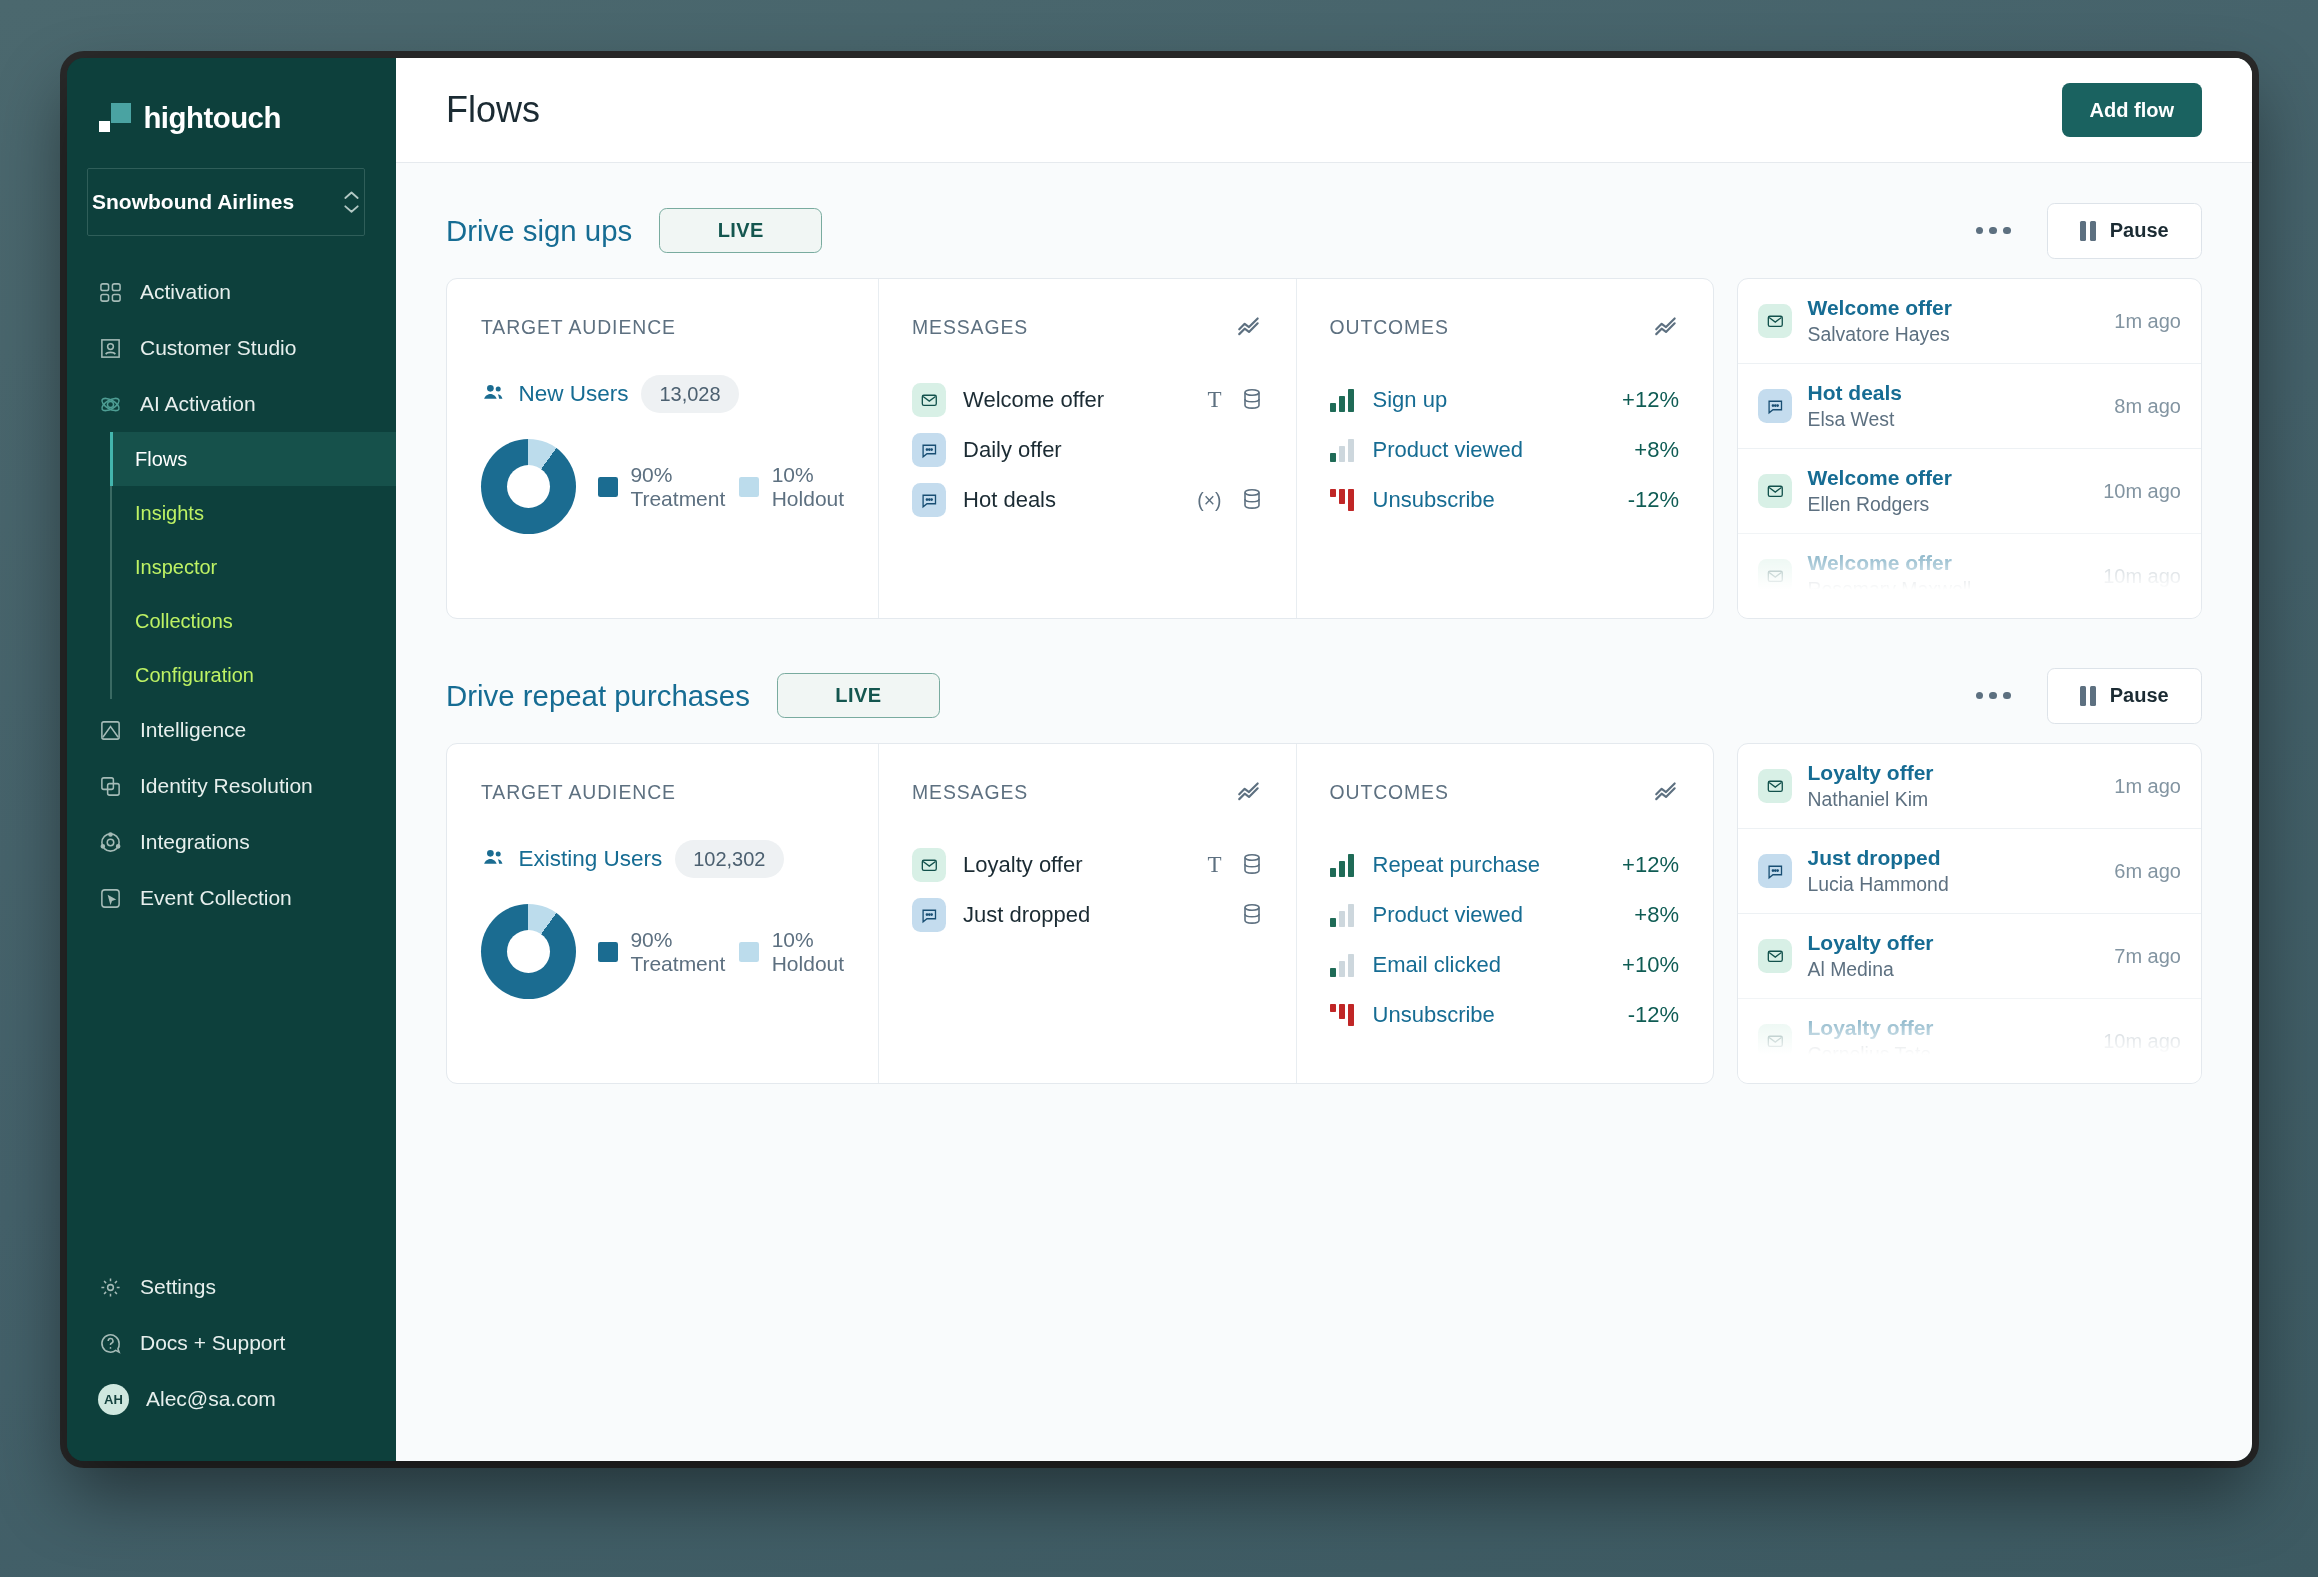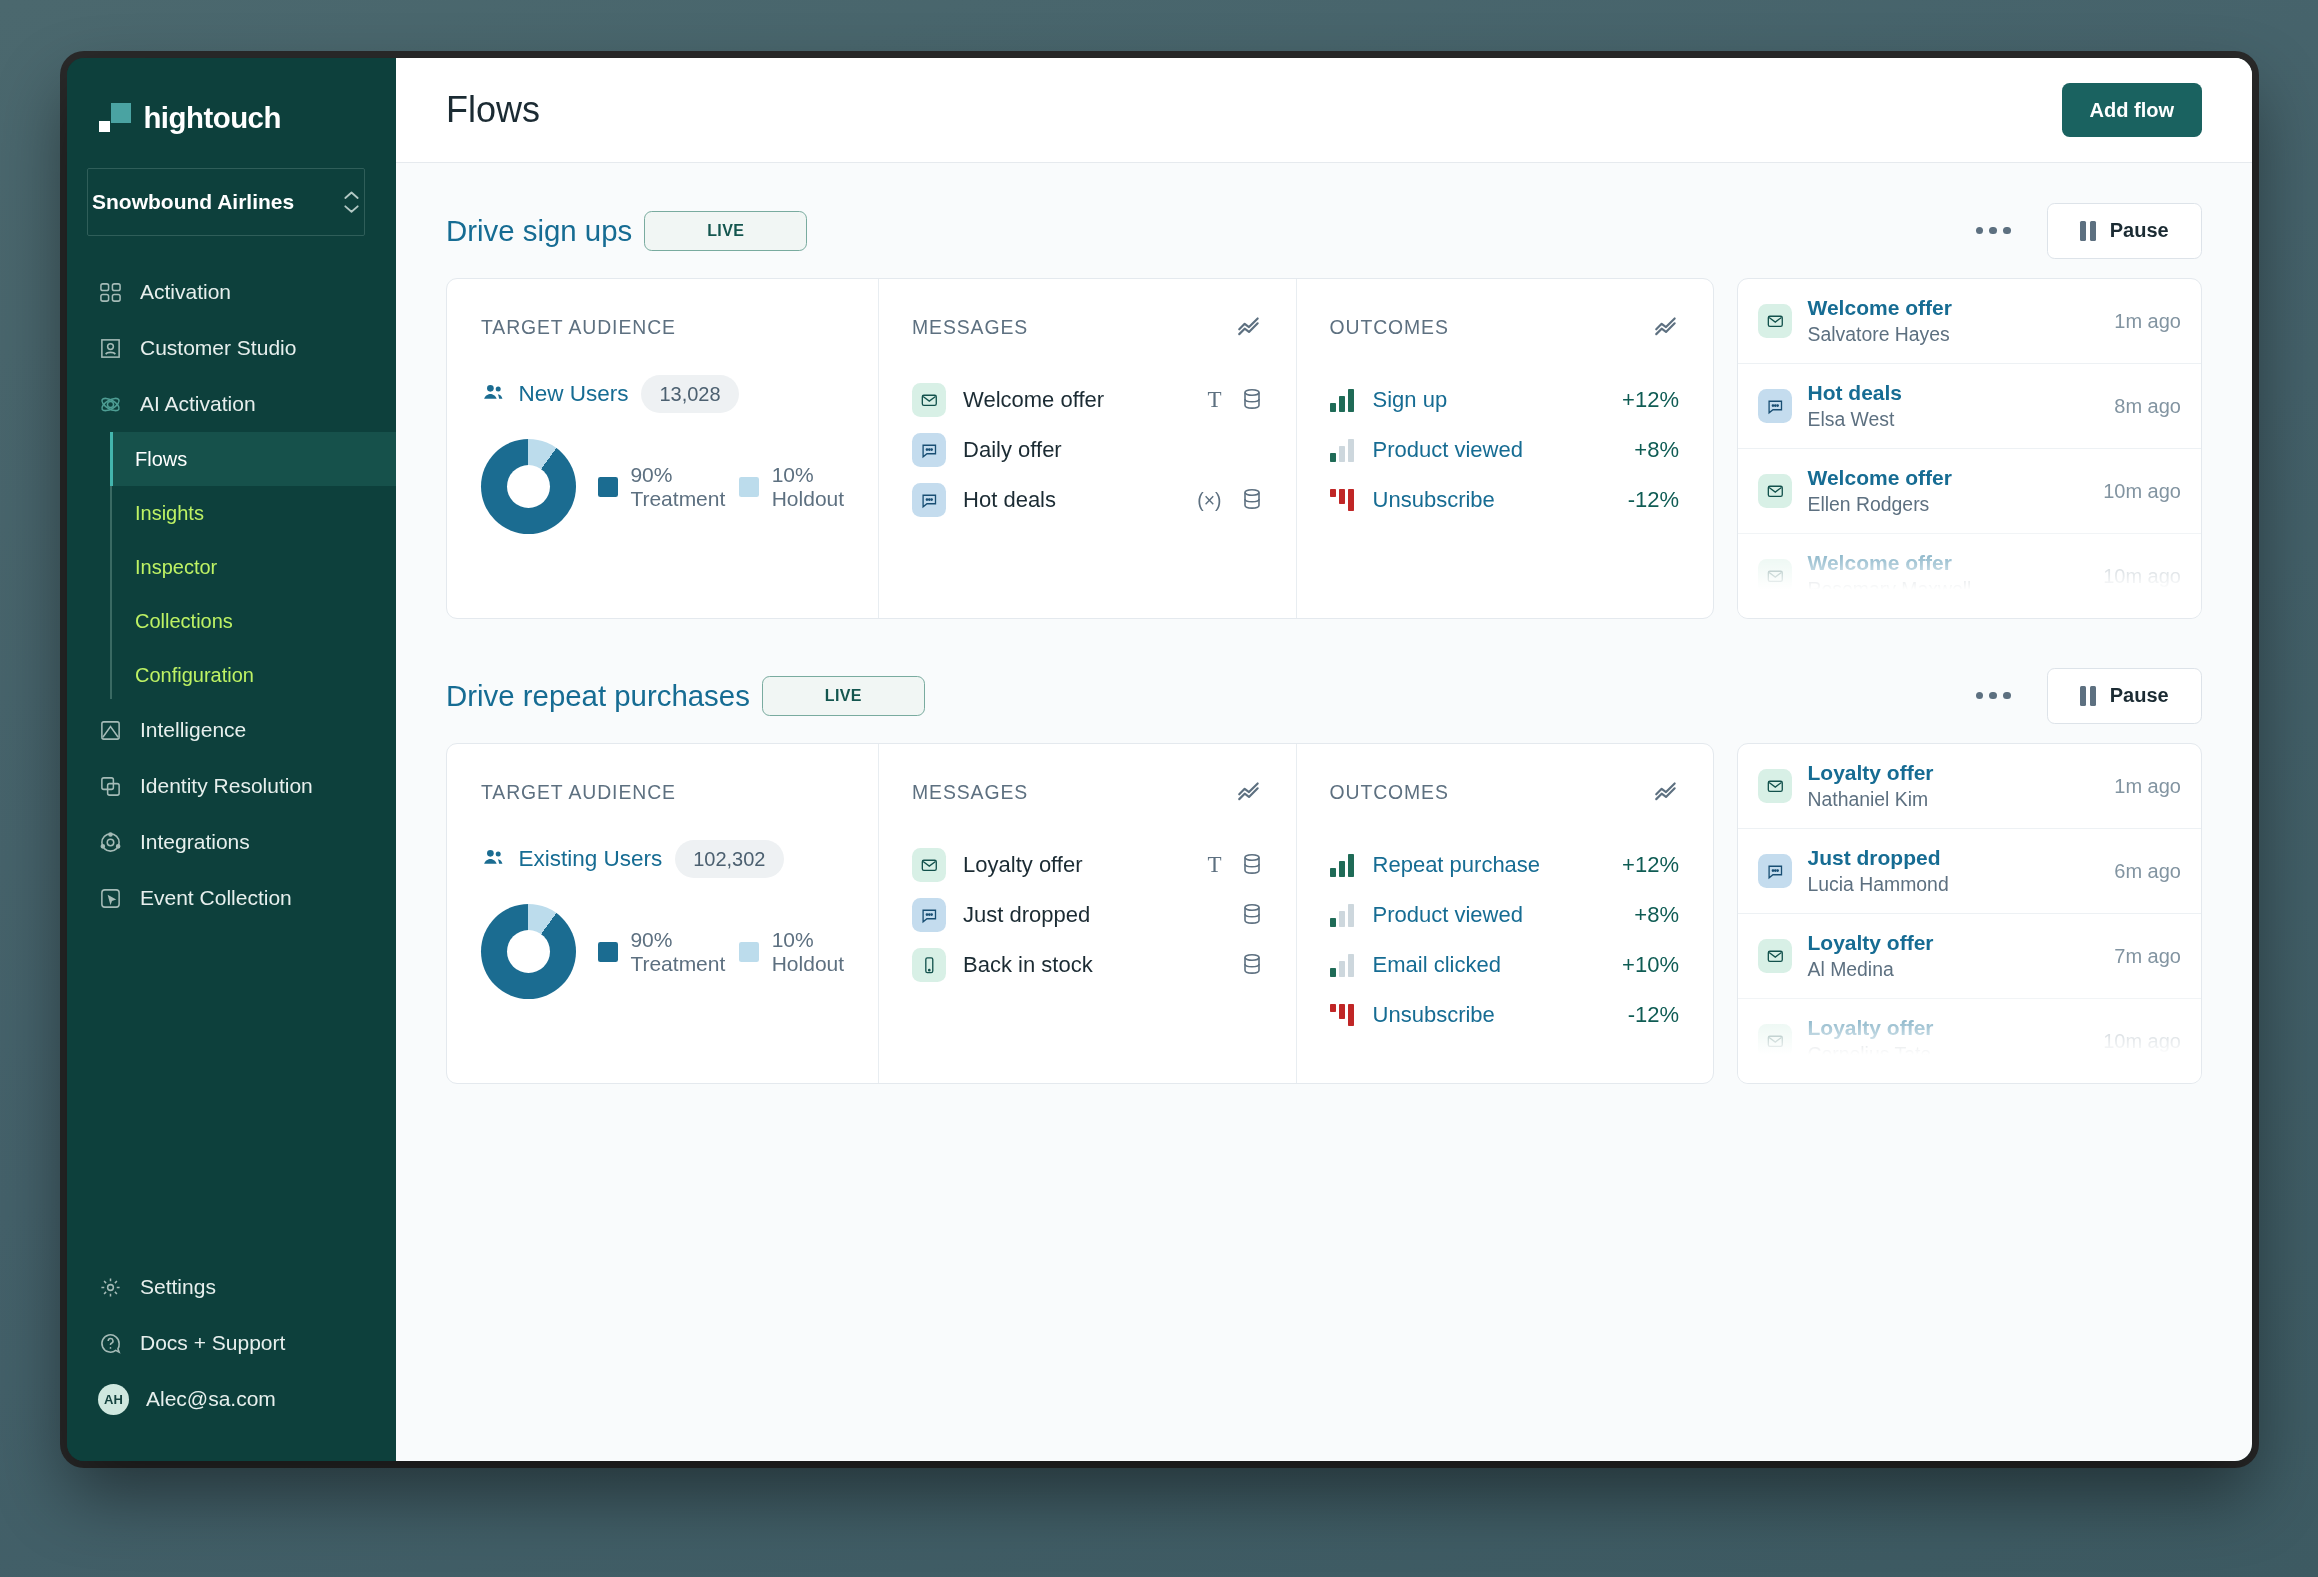--- a/index.html
+++ b/index.html
@@ -68,22 +68,22 @@
   .btn-primary {
     background: #1a6260; color: #fff; border: none; border-radius: 7.7px;
     font-size: 20px; font-weight: 700; padding: 15.5px 28px; cursor: pointer;
     font-family: "Liberation Sans", sans-serif;
   }
   .content { flex: 1; padding: 34px 50px; overflow: hidden; }
   .flow { margin-bottom: 43px; }
   .flow-head { display: flex; align-items: center; height: 67px; margin-bottom: 14px; }
   .flow-title { font-size: 29.4px; color: #166c93; font-weight: 400; cursor: pointer; }
   .badge-live {
-    margin-left: 12px; border: 1.2px solid #79ab9f; background: #f1f6f4; color: #14564f;
-    border-radius: 7.7px; font-size: 16px; font-weight: 700; letter-spacing: 0.4px;
+    margin-left: 27px; border: 1.2px solid #79ab9f; background: #f1f6f4; color: #14564f;
+    border-radius: 7.7px; font-size: 20px; font-weight: 700; letter-spacing: 0.4px;
     padding: 10px 8px; width: 163px; text-align: center;
   }
   .flow-head-right { margin-left: auto; display: flex; align-items: center; gap: 25px; }
   .kebab { display: flex; gap: 6.2px; padding: 11px; cursor: pointer; }
   .kebab i { width: 7.7px; height: 7.7px; border-radius: 50%; background: #5d7080; display: block; }
   .btn-pause {
     display: flex; align-items: center; justify-content: center; gap: 14px;
     background: #fff; border: 1.2px solid #dde3e9; border-radius: 7.7px;
     color: #1b2b33; font-size: 20px; font-weight: 700; width: 155px; height: 56px; cursor: pointer;
     font-family: "Liberation Sans", sans-serif;
@@ -602,38 +602,20 @@
                   <span class="row-right">
                     <span>
                       <svg width="20" height="22" viewBox="0 0 20 22" fill="none" stroke="#5d7080" stroke-width="1.6">
                           <ellipse cx="10" cy="4.5" rx="7" ry="2.8"></ellipse>
                           <path d="M3 4.5v12.8c0 1.6 3.1 2.8 7 2.8s7-1.2 7-2.8V4.5"></path>
                           <path d="M3 11c0 1.6 3.1 2.8 7 2.8s7-1.2 7-2.8"></path>
                         </svg>
                     </span>
                   </span>
                 </div>
-                <div class="list-row">
-                  <span class="tile mint">
-                    <svg width="18.6" height="18.6" viewBox="0 0 24 24" fill="none" stroke="#12514c" stroke-width="1.7">
-                        <rect x="7.5" y="2.5" width="9" height="19" rx="2"></rect>
-                        <circle cx="12" cy="18.3" r=".9" fill="#12514c"></circle>
-                      </svg>
-                  </span>
-                  <span class="row-label">Back in stock</span>
-                  <span class="row-right">
-                    <span>
-                      <svg width="20" height="22" viewBox="0 0 20 22" fill="none" stroke="#5d7080" stroke-width="1.6">
-                          <ellipse cx="10" cy="4.5" rx="7" ry="2.8"></ellipse>
-                          <path d="M3 4.5v12.8c0 1.6 3.1 2.8 7 2.8s7-1.2 7-2.8V4.5"></path>
-                          <path d="M3 11c0 1.6 3.1 2.8 7 2.8s7-1.2 7-2.8"></path>
-                        </svg>
-                    </span>
-                  </span>
-                </div>
               </div>
 
               <div class="panel">
                 <div class="panel-head">
                   <span class="panel-label">OUTCOMES</span>
                   <span>
                     <svg width="26" height="20" viewBox="0 0 24 18" fill="none" stroke="#5d7080" stroke-width="2" stroke-linecap="round" stroke-linejoin="round">
                         <path d="M3 12 L8 7 L12 10 L20 2"></path>
                         <path d="M3 16.5 L8 11.5 L12 14.5 L20 6.5"></path>
                       </svg>

